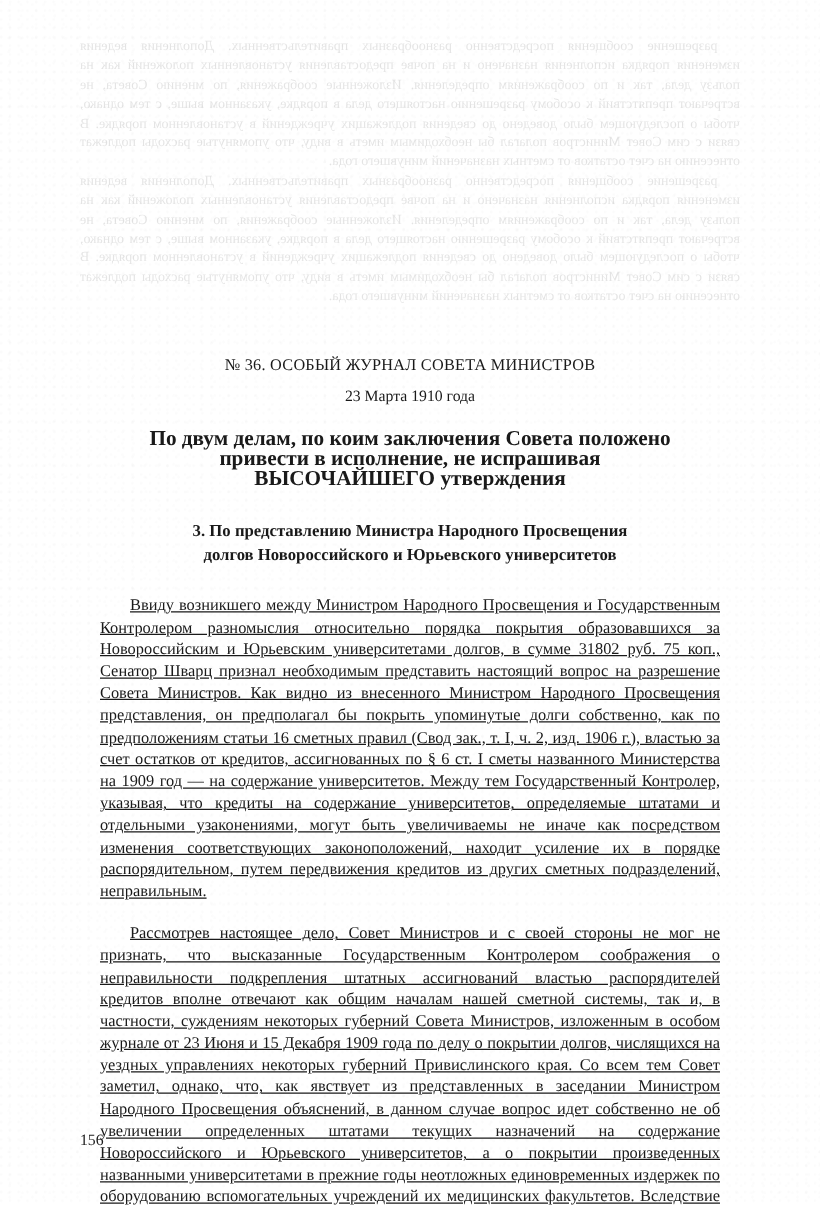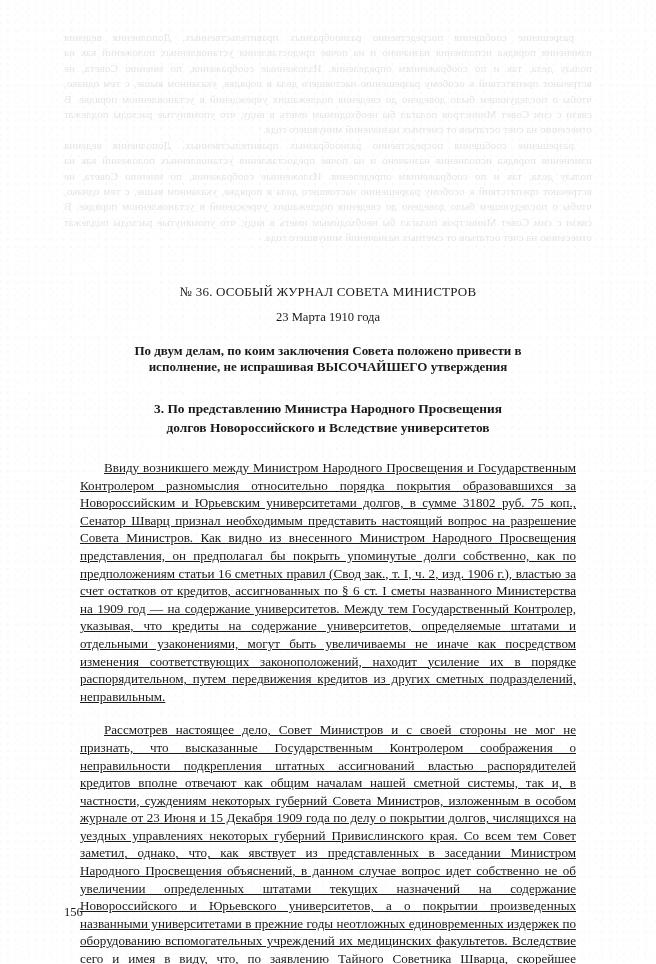--- a/index.html
+++ b/index.html
@@ -62,21 +62,21 @@
   .doc-date {
     margin: 10px 0 0 0;
     text-align: center;
     font-size: 12.6px;
     font-weight: normal;
   }
   .approval {
     margin: 18px auto 0 auto;
     width: 430px;
     text-align: center;
-    font-size: 13px;
+    font-size: 17px;
     font-weight: bold;
     line-height: 16px;
   }
   .section-heading {
     margin: 24px auto 0 auto;
     width: 500px;
     text-align: center;
     font-size: 13.4px;
     font-weight: bold;
     line-height: 19px;
@@ -132,21 +132,21 @@
   <div class="content">
 
     <h1 class="doc-title">№ 36. ОСОБЫЙ ЖУРНАЛ СОВЕТА МИНИСТРОВ</h1>
 
     <div class="doc-date">23 Марта 1910 года</div>
 
     <div class="approval">По двум делам, по коим заключения Совета положено привести в исполнение, не испрашивая ВЫСОЧАЙШЕГО утверждения</div>
 
     <div class="section-heading">
       <span class="ln">3. По представлению Министра Народного Просвещения</span>
-      <span class="ln">долгов Новороссийского и Вследствие университетов</span>
+      <span class="ln">долгов Новороссийского и Юрьевского университетов</span>
     </div>
 
     <div class="body-text">
       <p>Ввиду возникшего между Министром Народного Просвещения и Государственным Контролером разномыслия относительно порядка покрытия образовавшихся за Новороссийским и Юрьевским университетами долгов, в сумме 31802 руб. 75 коп., Сенатор Шварц признал необходимым представить настоящий вопрос на разрешение Совета Министров. Как видно из внесенного Министром Народного Просвещения представления, он предполагал бы покрыть упоминутые долги собственно, как по предположениям статьи 16 сметных правил (Свод зак., т. I, ч. 2, изд. 1906 г.), властью за счет остатков от кредитов, ассигнованных по § 6 ст. I сметы названного Министерства на 1909 год — на содержание университетов. Между тем Государственный Контролер, указывая, что кредиты на содержание университетов, определяемые штатами и отдельными узаконениями, могут быть увеличиваемы не иначе как посредством изменения соответствующих законоположений, находит усиление их в порядке распорядительном, путем передвижения кредитов из других сметных подразделений, неправильным.</p>
       <p>Рассмотрев настоящее дело, Совет Министров и с своей стороны не мог не признать, что высказанные Государственным Контролером соображения о неправильности подкрепления штатных ассигнований властью распорядителей кредитов вполне отвечают как общим началам нашей сметной системы, так и, в частности, суждениям некоторых губерний Совета Министров, изложенным в особом журнале от 23 Июня и 15 Декабря 1909 года по делу о покрытии долгов, числящихся на уездных управлениях некоторых губерний Привислинского края. Со всем тем Совет заметил, однако, что, как явствует из представленных в заседании Министром Народного Просвещения объяснений, в данном случае вопрос идет собственно не об увеличении определенных штатами текущих назначений на содержание Новороссийского и Юрьевского университетов, а о покрытии произведенных названными университетами в прежние годы неотложных единовременных издержек по оборудованию вспомогательных учреждений их медицинских факультетов. Вследствие сего и имея в виду, что, по заявлению Тайного Советника Шварца, скорейшее погашение образовавшегося, таким образом, за упомянутыми университетами долга, в сумме 31802 руб. 75 коп., является крайне необходимым, Совет Министров не встретил препятствий предоставить Министру Народного Просвещения, в виде особого</p>
     </div>
 
   </div>
 
   <div class="page-number">156</div>

